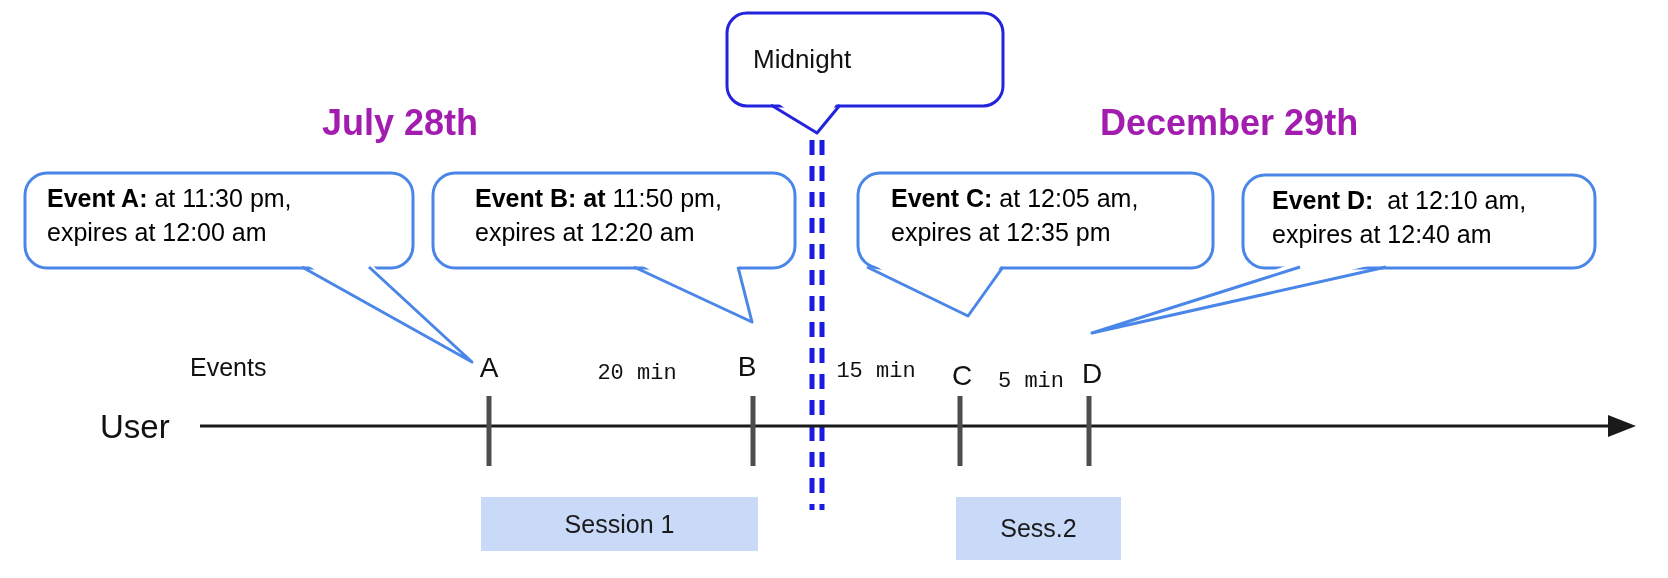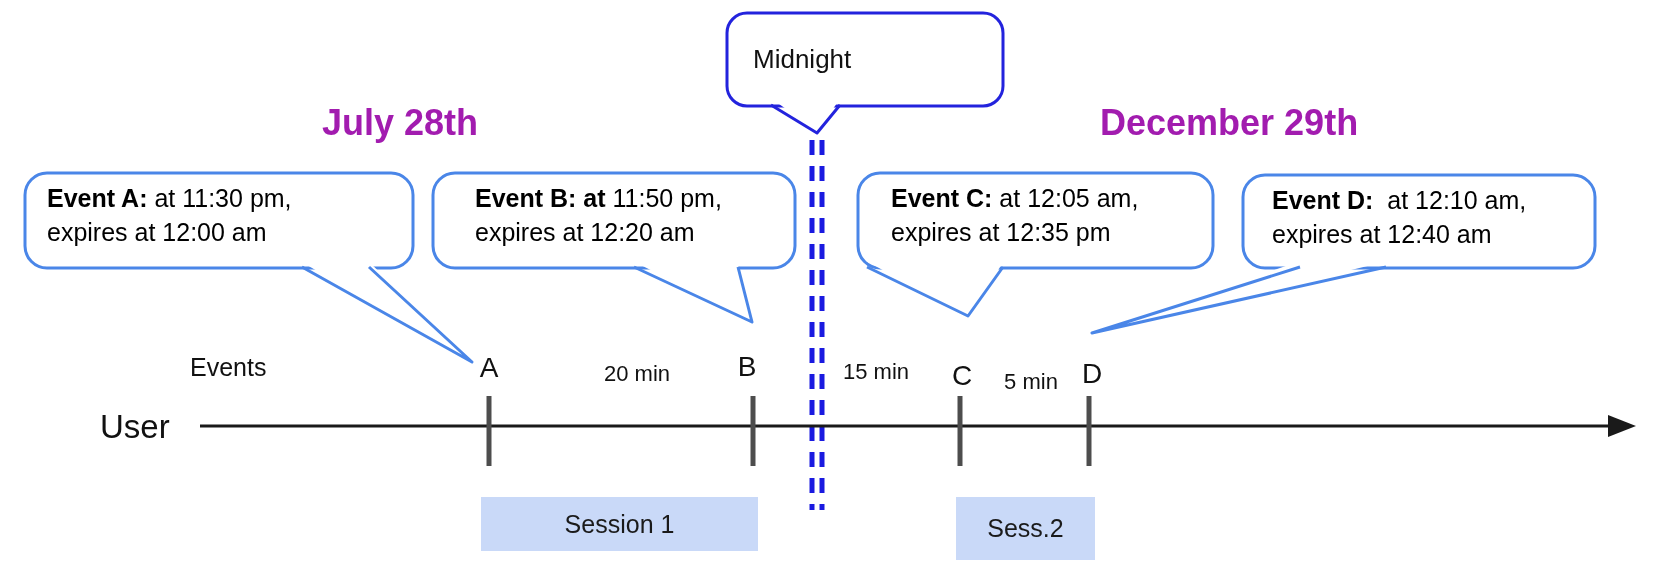--- a/index.html
+++ b/index.html
@@ -25,29 +25,29 @@
   }
 
   .callout-text { font-size: 25px; line-height: 34px; color: #000; }
   .callout-line { white-space: pre; }
   .callout-line b { font-weight: bold; }
 
   .axis-label-events { left: 190px; top: 353px; font-size: 25px; color: #111; }
   .axis-label-user  { left: 100px; top: 408px; font-size: 33px; color: #111; }
 
   .tick-label { font-size: 28px; color: #111; transform: translateX(-50%); }
-  .interval-label { font-size: 22px; color: #111; transform: translateX(-50%); white-space: nowrap; }
+  .interval-label { font-size: 22px; color: #111; transform: translateX(-50%); white-space: nowrap; font-family: Liberation Mono, monospace; }
 
   .session-box {
     background: #c9d9f8;
     display: flex; align-items: center; justify-content: center;
     font-size: 25px; color: #1a1a1a;
   }
   .session-1 { left: 481px; top: 497px; width: 277px; height: 54px; }
-  .session-2 { left: 956px; top: 497px; width: 139px; height: 63px; }
+  .session-2 { left: 956px; top: 497px; width: 165px; height: 63px; }
 </style>
 </head>
 <body>
 
 <div id="canvas">
 
   <svg class="layer" width="1668" height="578" viewBox="0 0 1668 578">
 
     <line x1="812" y1="140" x2="812" y2="510" stroke="#1a1ae0" stroke-width="5" stroke-dasharray="15 11"></line>
     <line x1="822" y1="140" x2="822" y2="510" stroke="#1a1ae0" stroke-width="5" stroke-dasharray="15 11"></line>

